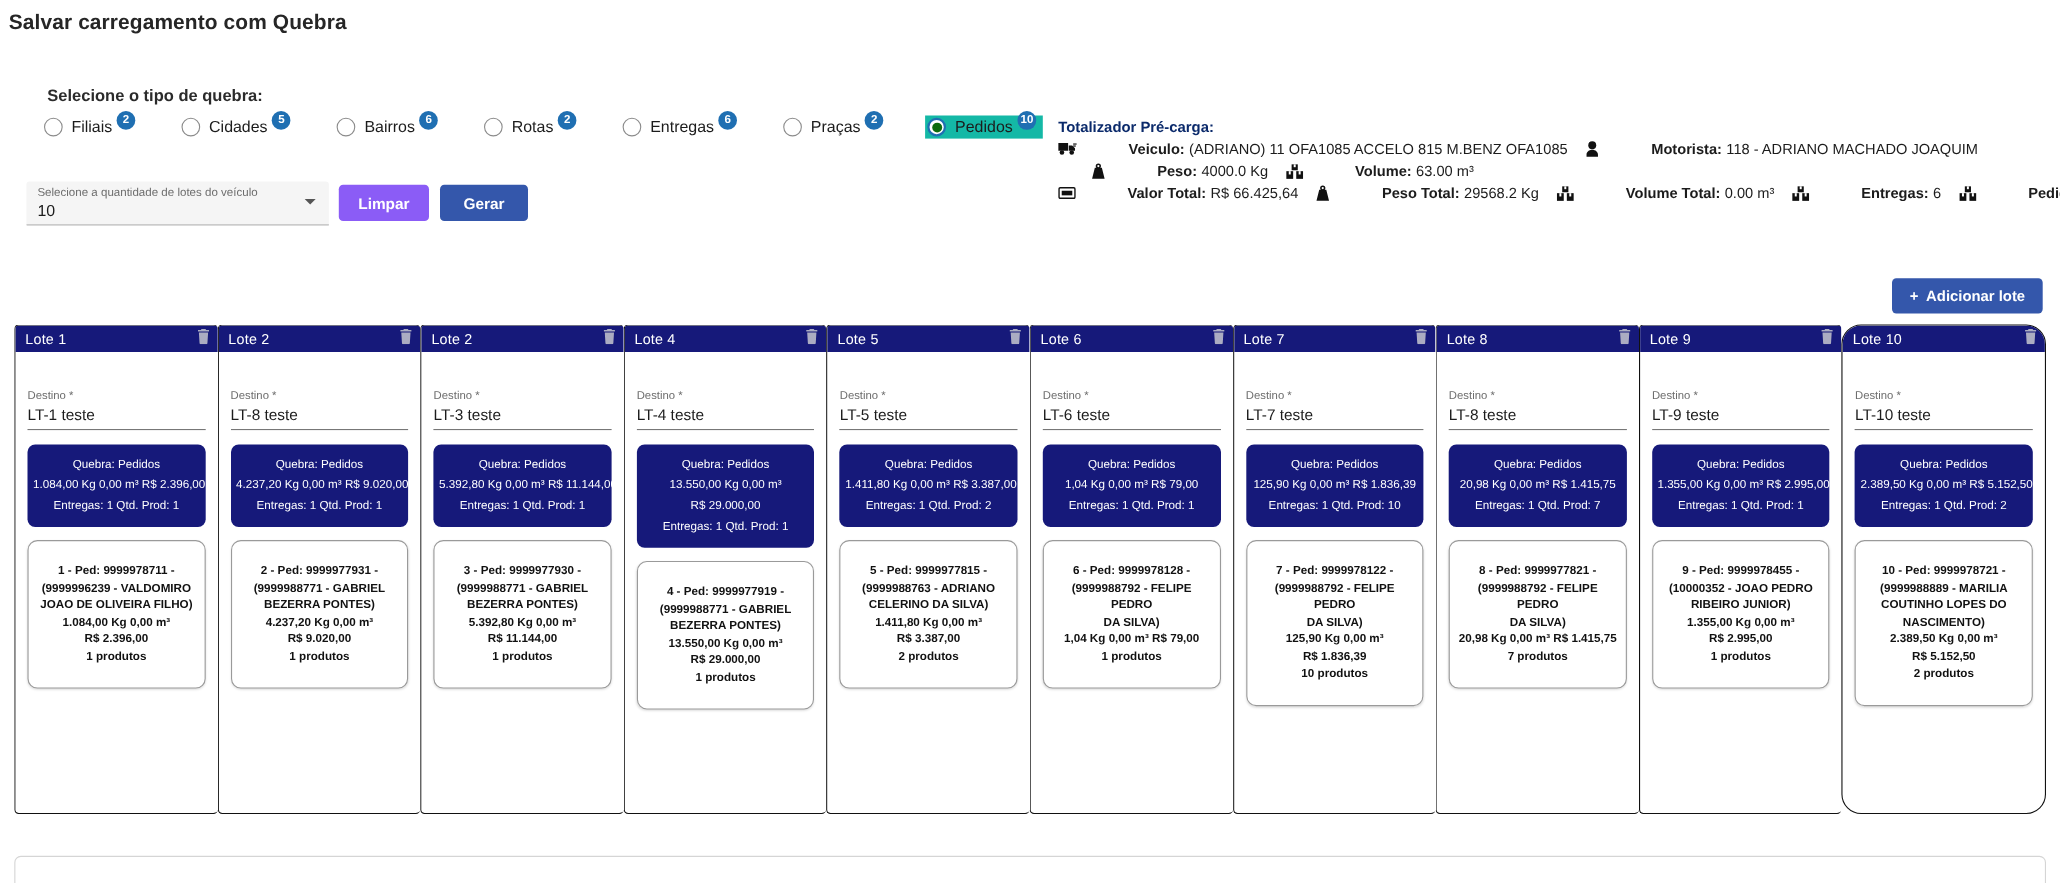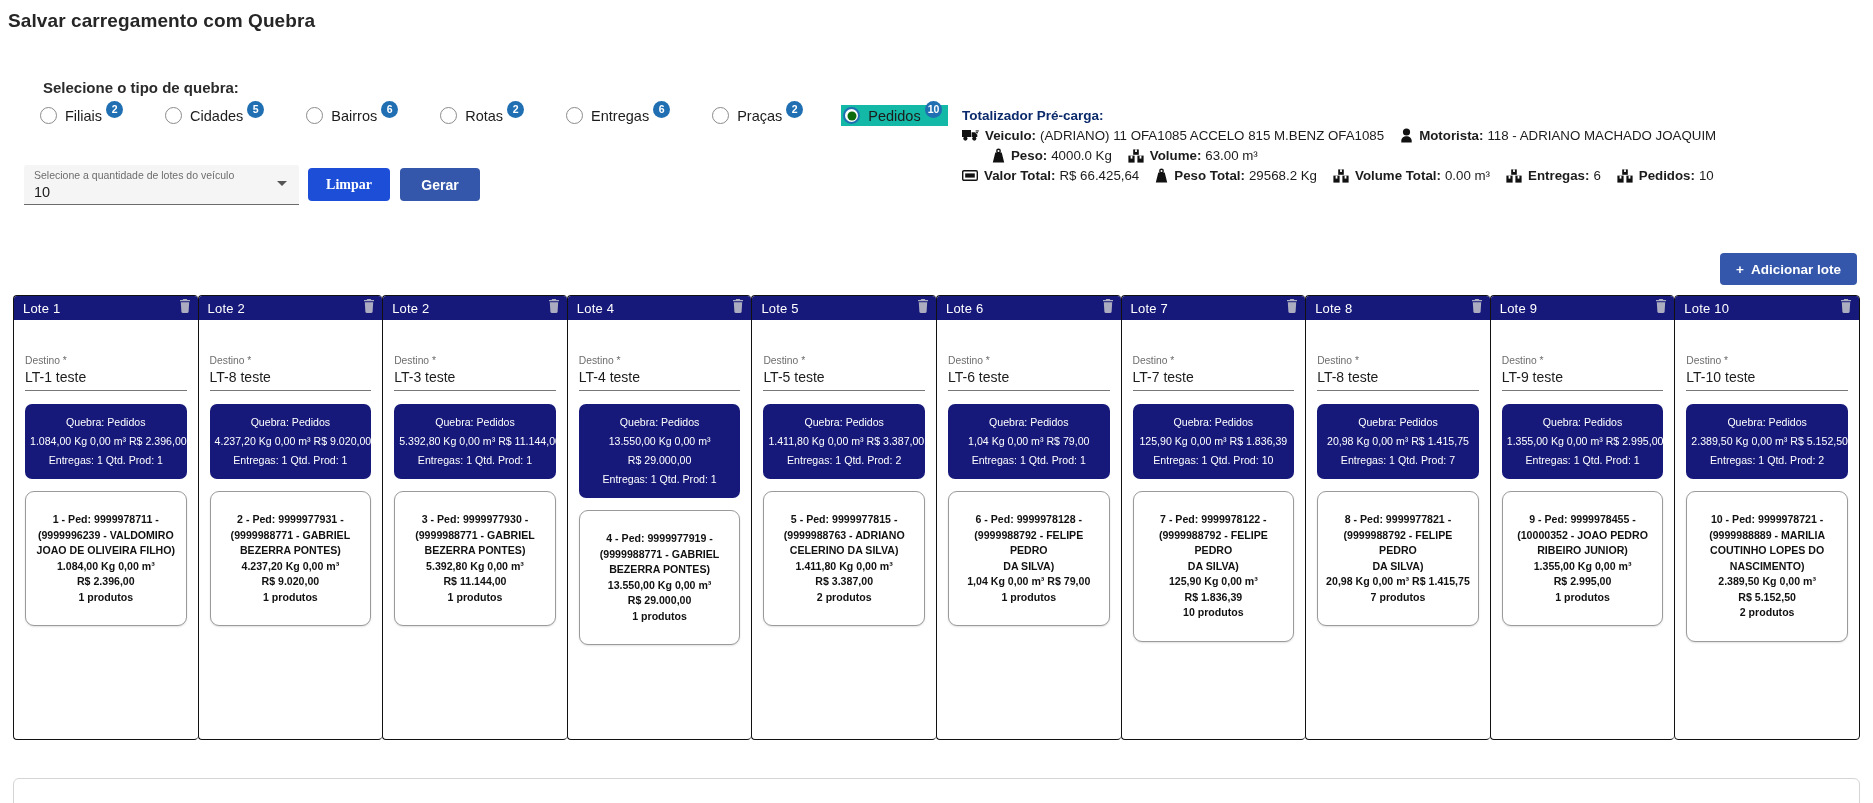--- a/index.html
+++ b/index.html
@@ -121,27 +121,27 @@
     right: 12px; top: 16px;
     width: 0; height: 0;
     border-left: 5px solid transparent;
     border-right: 5px solid transparent;
     border-top: 5px solid #555;
   }
   .btn-limpar {
     position: absolute;
     left: 308px; top: 168px;
     width: 82px; height: 33px;
-    background: #1d4ed8;
+    background: #8b5cf6;
     color: #fff;
     border: none;
     border-radius: 4px;
     font-size: 14px;
     font-weight: 600;
-    font-family: Liberation Serif, serif;
+    font-family: Liberation Sans, sans-serif;
     cursor: pointer;
   }
   .btn-gerar {
     position: absolute;
     left: 400px; top: 168px;
     width: 80px; height: 33px;
     background: #3457ab;
     color: #fff;
     border: none;
     border-radius: 4px;
@@ -169,21 +169,21 @@
     align-items: center;
     margin-bottom: 5px;
     white-space: nowrap;
   }
   .tot-line.l2 { padding-left: 30px; }
   .tot-seg {
     display: flex;
     align-items: center;
     margin-right: 16px;
   }
-  .tot-seg b { font-weight: 700; margin-right: 4px; }
+  .tot-seg b { font-weight: 700; margin-right: 4px; margin-left: 41px; }
   .ico {
     display: inline-block;
     margin-right: 6px;
     flex: none;
     line-height: 0;
   }
 
   
   .btn-add {
     position: absolute;
@@ -216,21 +216,21 @@
     border: 1.7px solid #111;
     border-right: none;
     border-radius: 4px 4px 4px 4px;
     background: #fff;
     height: 445px;
     display: flex;
     flex-direction: column;
     overflow: hidden;
     gap: 24px;
   }
-  .lote:last-child { border-right: 1.7px solid #111; }
+  .lote:last-child { border-right: 1.7px solid #111; border-radius: 18px; }
 
   .lote-head {
     background: #16197a;
     color: #fff;
     height: 24px;
     display: flex;
     align-items: center;
     justify-content: space-between;
     padding: 0 7px 0 9px;
     flex: none;

